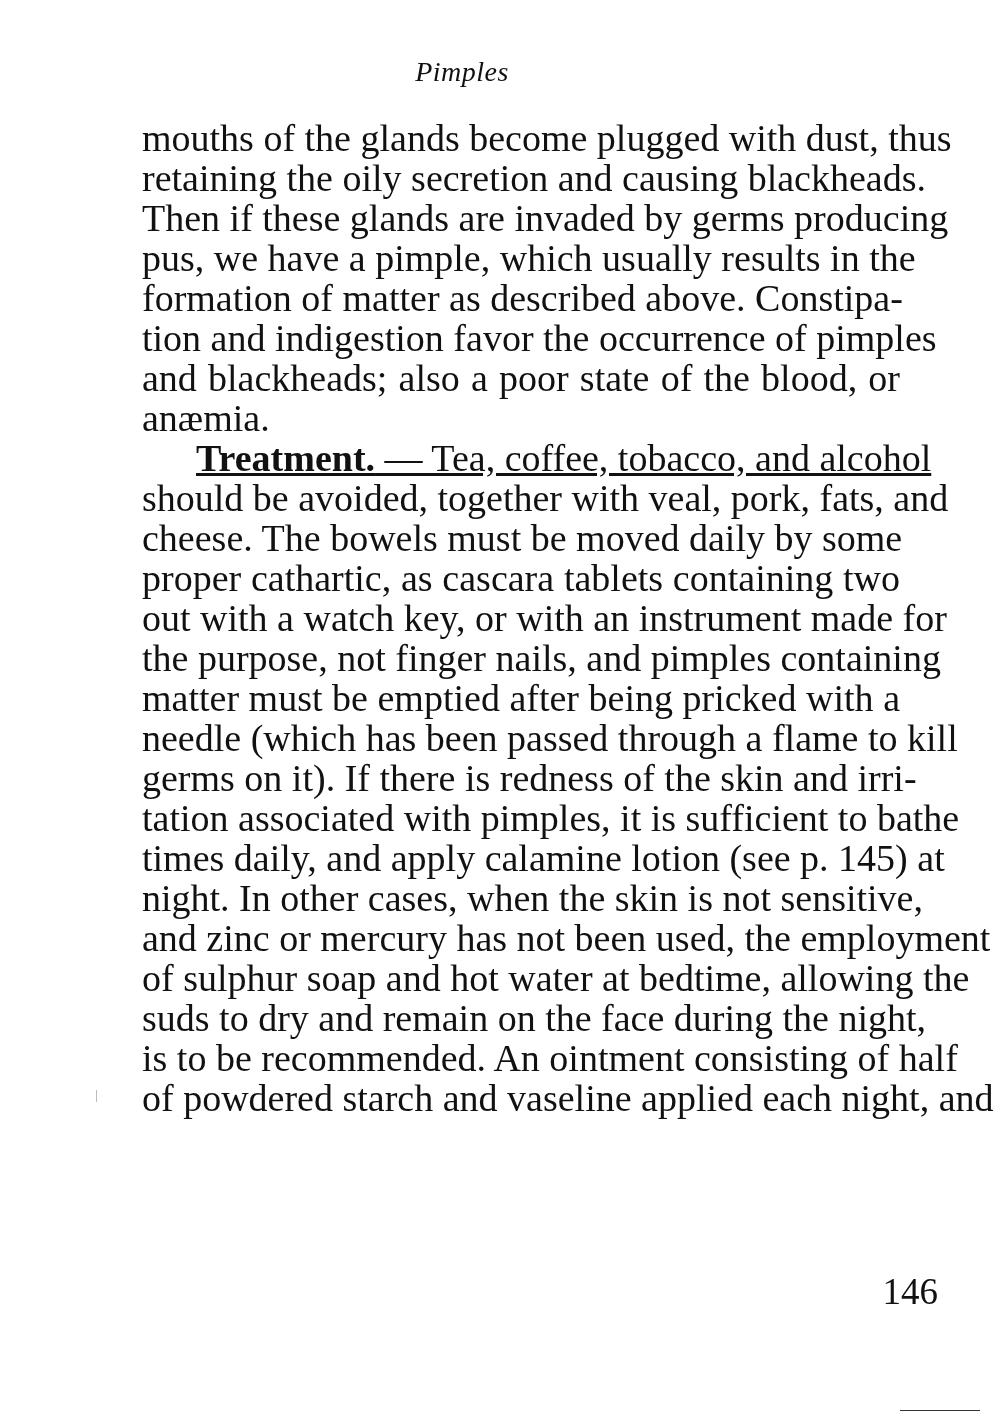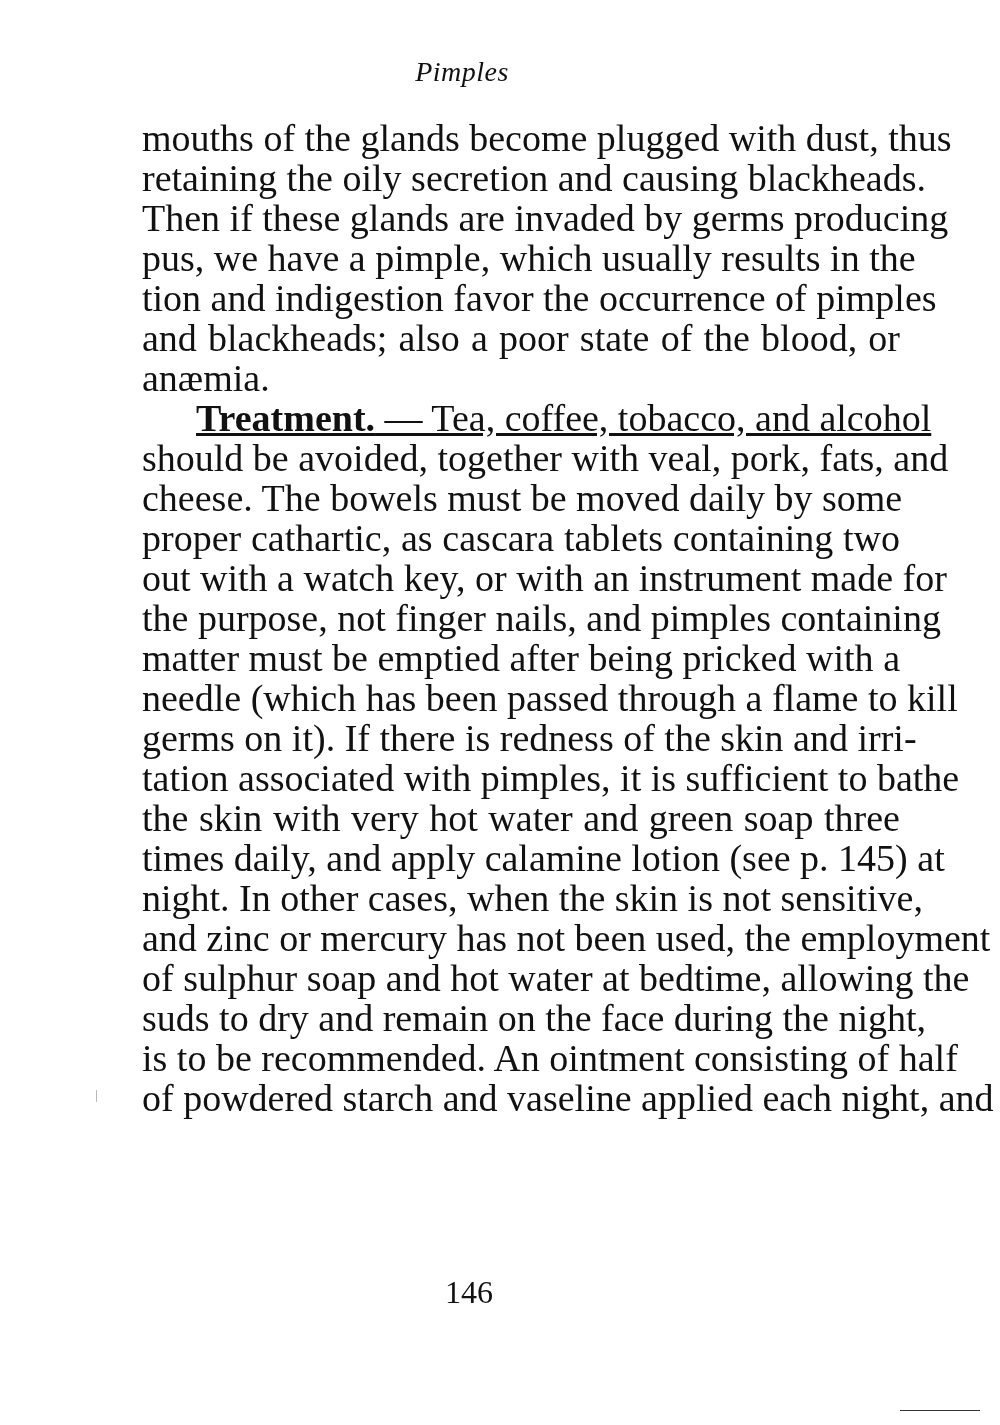--- a/index.html
+++ b/index.html
@@ -50,22 +50,22 @@
       text-decoration: underline;
     }
     .run-in-head {
       font-weight: bold;
     }
     .folio {
       position: absolute;
       left: 0;
       width: 938px;
       top: 1272px;
-      text-align: center;
-      font-size: 32px;
+      text-align: right;
+      font-size: 37px;
       line-height: 40px;
     }
     .rule {
       position: absolute;
       left: 900px;
       top: 1410px;
       width: 80px;
       height: 1px;
       background: #333333;
     }
@@ -85,37 +85,37 @@
 
   <div class="running-head">Pimples</div>
 
   <div class="body-text">
 
     <div>
       <span class="line">mouths of the glands become plugged with dust, thus</span>
       <span class="line">retaining the oily secretion and causing blackheads.</span>
       <span class="line">Then if these glands are invaded by germs producing</span>
       <span class="line">pus, we have a pimple, which usually results in the</span>
+      <span class="line">formation of matter as described above. Constipa-</span>
       <span class="line">tion and indigestion favor the occurrence of pimples</span>
       <span class="line">and blackheads; also a poor state of the blood, or</span>
       <span class="line last">anæmia.</span>
     </div>
 
     <div>
       <span class="line indent"><b class="run-in-head">Treatment.</b><span> — Tea, coffee, tobacco, and alcohol</span></span>
       <span class="line">should be avoided, together with veal, pork, fats, and</span>
       <span class="line">cheese. The bowels must be moved daily by some</span>
       <span class="line">proper cathartic, as cascara tablets containing two</span>
       <span class="line">out with a watch key, or with an instrument made for</span>
       <span class="line">the purpose, not finger nails, and pimples containing</span>
       <span class="line">matter must be emptied after being pricked with a</span>
       <span class="line">needle (which has been passed through a flame to kill</span>
       <span class="line">germs on it). If there is redness of the skin and irri-</span>
       <span class="line">tation associated with pimples, it is sufficient to bathe</span>
-      <span class="line">the skin with very hot water and green soap three</span>
       <span class="line">times daily, and apply calamine lotion (see p. 145) at</span>
       <span class="line">night. In other cases, when the skin is not sensitive,</span>
       <span class="line">and zinc or mercury has not been used, the employment</span>
       <span class="line">of sulphur soap and hot water at bedtime, allowing the</span>
       <span class="line">suds to dry and remain on the face during the night,</span>
       <span class="line">is to be recommended. An ointment consisting of half</span>
       <span class="line">of powdered starch and vaseline applied each night, and</span>
     </div>
 
   </div>

